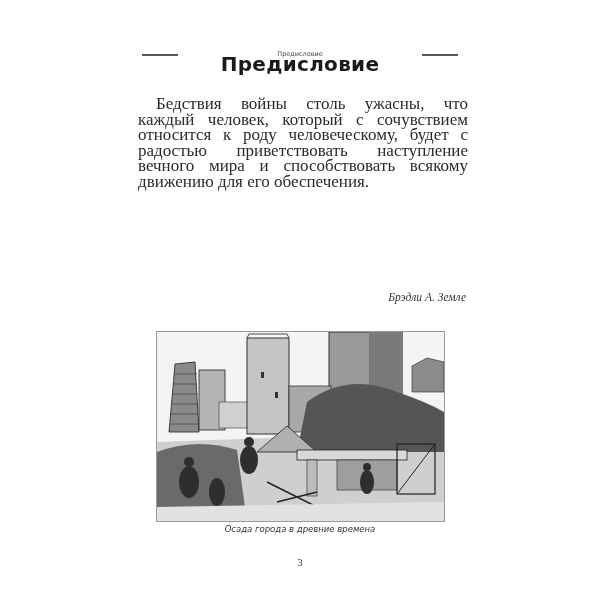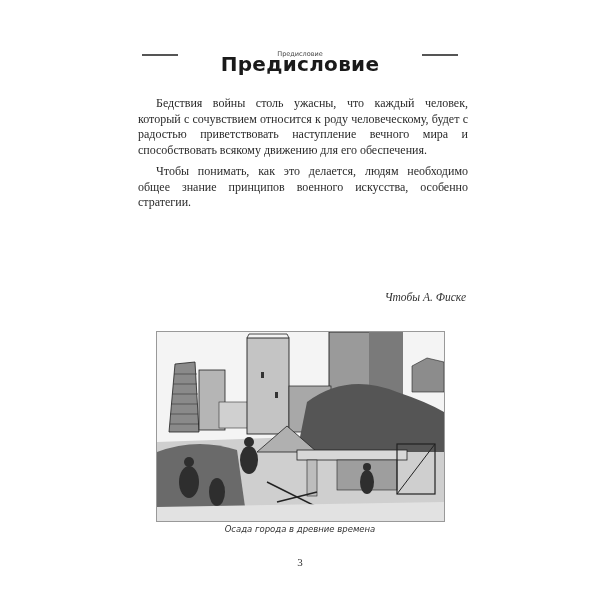--- a/index.html
+++ b/index.html
@@ -15,21 +15,21 @@
       position: absolute; top: 26px; left: 0; width: 600px; text-align: center;
       font-family: "DejaVu Sans", sans-serif; font-size: 6.5px; color: #444;
     }
     .page-title {
       position: absolute; top: 52px; left: 0; width: 600px; text-align: center;
       font-family: "DejaVu Sans", sans-serif; font-weight: bold; font-size: 20px; color: #1a1a1a;
       letter-spacing: 0.3px;
     }
     .body-text {
       position: absolute; top: 96px; left: 138px; width: 330px;
-      font-size: 12px; line-height: 15.5px; text-align: justify; color: #2a2a2a;
+      font-size: 17px; line-height: 15.5px; text-align: justify; color: #2a2a2a;
     }
     .body-text p { margin: 0 0 6px 0; text-indent: 18px; }
     .signature {
       position: absolute; top: 291px; right: 134px; font-style: italic; font-size: 11.5px; color: #333;
     }
     .figure-frame {
       position: absolute; left: 156px; top: 331px; width: 287px; height: 189px;
       border: 1px solid #999; background: #fff; overflow: hidden;
     }
     .figure-frame svg { display: block; }
@@ -48,24 +48,23 @@
 <div class="running-header">
   <div class="rule left"></div>
   <div class="running-title">Предисловие</div>
   <div class="rule right"></div>
 </div>
 
 <h1 class="page-title" style="margin:0;">Предисловие</h1>
 
 <div class="body-text">
   <p>Бедствия войны столь ужасны, что каждый человек, который с сочувствием относится к роду человеческому, будет с радостью приветствовать наступление вечного мира и способствовать всякому движению для его обеспечения.</p>
-  <p>Чтобы понимать, как это делается, людям необходимо общее знание принципов военного искусства, особенно стратегии.</p>
 </div>
 
-<div class="signature">Чтобы А. Фиске</div>
+<div class="signature">Брэдли А. Земле</div>
 
 <div class="figure-frame">
   <svg width="287" height="189" viewBox="0 0 287 189">
     <rect x="0" y="0" width="287" height="189" fill="#f4f4f4"></rect>
 
     <path d="M0 110 L287 100 L287 189 L0 189 Z" fill="#cfcfcf"></path>
 
     <path d="M12 100 L18 32 L38 30 L42 100 Z" fill="#8a8a8a" stroke="#222" stroke-width="0.8"></path>
     <g stroke="#333" stroke-width="0.6">
       <line x1="17" y1="42" x2="40" y2="42"></line>

